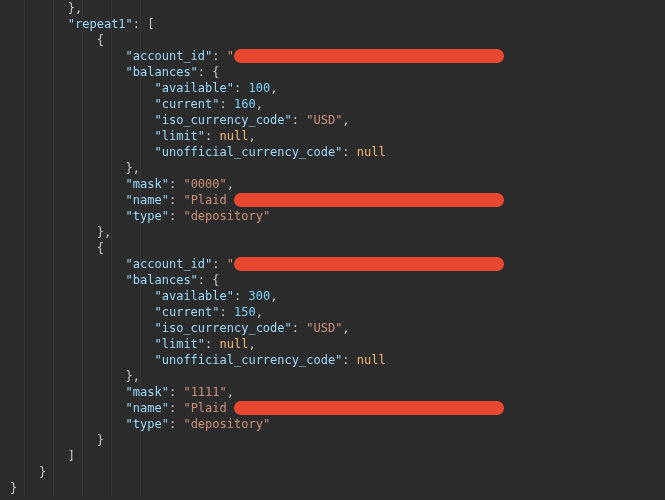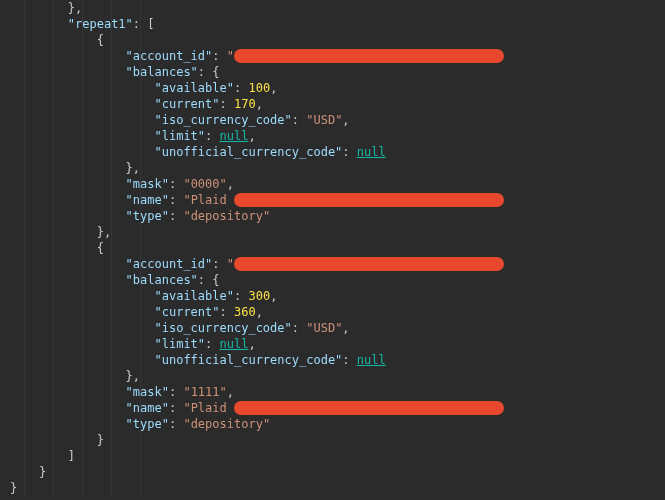--- a/index.html
+++ b/index.html
@@ -15,22 +15,22 @@
     padding: 0 0 0 10px;
     font-family: ui-monospace, SFMono-Regular, Menlo, Consolas, monospace;
     font-size: 12px;
     line-height: 16px;
     color: #cccccc;
     white-space: pre;
     position: relative;
   }
   .k  { color: #9cdcfe; }      
   .s  { color: #ce9178; }      
-  .n  { color: #fde047; }      
-  .nl { color: #14b8a6; text-decoration: underline; }      
+  .n  { color: #7dd3fc; }      
+  .nl { color: #fdba74; }      
   .p  { color: #cccccc; }      
   .guide {
     position: absolute;
     width: 1px;
     background: rgba(255,255,255,0.055);
     top: 0;
     bottom: 0;
     pointer-events: none;
   }
   .redact {
@@ -45,34 +45,34 @@
 </style>
 </head>
 <body>
 
 <pre class="code"><span id="guides"><span class="guide" style="left:24px"></span><span class="guide" style="left:53px"></span><span class="guide" style="left:82px"></span><span class="guide" style="left:111px"></span><span class="guide" style="left:140px"></span></span><span id="code-content">        <span class="p">},</span>
         <span class="k">"repeat1"</span><span class="p">: [</span>
             <span class="p">{</span>
                 <span class="k">"account_id"</span><span class="p">: </span><span class="s">"</span><span class="redact" style="width:270px"></span>
                 <span class="k">"balances"</span><span class="p">: {</span>
                     <span class="k">"available"</span><span class="p">: </span><span class="n">100</span><span class="p">,</span>
-                    <span class="k">"current"</span><span class="p">: </span><span class="n">170</span><span class="p">,</span>
+                    <span class="k">"current"</span><span class="p">: </span><span class="n">160</span><span class="p">,</span>
                     <span class="k">"iso_currency_code"</span><span class="p">: </span><span class="s">"USD"</span><span class="p">,</span>
                     <span class="k">"limit"</span><span class="p">: </span><span class="nl">null</span><span class="p">,</span>
                     <span class="k">"unofficial_currency_code"</span><span class="p">: </span><span class="nl">null</span>
                 <span class="p">},</span>
                 <span class="k">"mask"</span><span class="p">: </span><span class="s">"0000"</span><span class="p">,</span>
                 <span class="k">"name"</span><span class="p">: </span><span class="s">"Plaid </span><span class="redact" style="width:270px"></span>
                 <span class="k">"type"</span><span class="p">: </span><span class="s">"depository"</span>
             <span class="p">}</span><span class="p">,</span>
             <span class="p">{</span>
                 <span class="k">"account_id"</span><span class="p">: </span><span class="s">"</span><span class="redact" style="width:270px"></span>
                 <span class="k">"balances"</span><span class="p">: {</span>
                     <span class="k">"available"</span><span class="p">: </span><span class="n">300</span><span class="p">,</span>
-                    <span class="k">"current"</span><span class="p">: </span><span class="n">360</span><span class="p">,</span>
+                    <span class="k">"current"</span><span class="p">: </span><span class="n">150</span><span class="p">,</span>
                     <span class="k">"iso_currency_code"</span><span class="p">: </span><span class="s">"USD"</span><span class="p">,</span>
                     <span class="k">"limit"</span><span class="p">: </span><span class="nl">null</span><span class="p">,</span>
                     <span class="k">"unofficial_currency_code"</span><span class="p">: </span><span class="nl">null</span>
                 <span class="p">},</span>
                 <span class="k">"mask"</span><span class="p">: </span><span class="s">"1111"</span><span class="p">,</span>
                 <span class="k">"name"</span><span class="p">: </span><span class="s">"Plaid </span><span class="redact" style="width:270px"></span>
                 <span class="k">"type"</span><span class="p">: </span><span class="s">"depository"</span>
             <span class="p">}</span>
         <span class="p">]</span>
     <span class="p">}</span>

